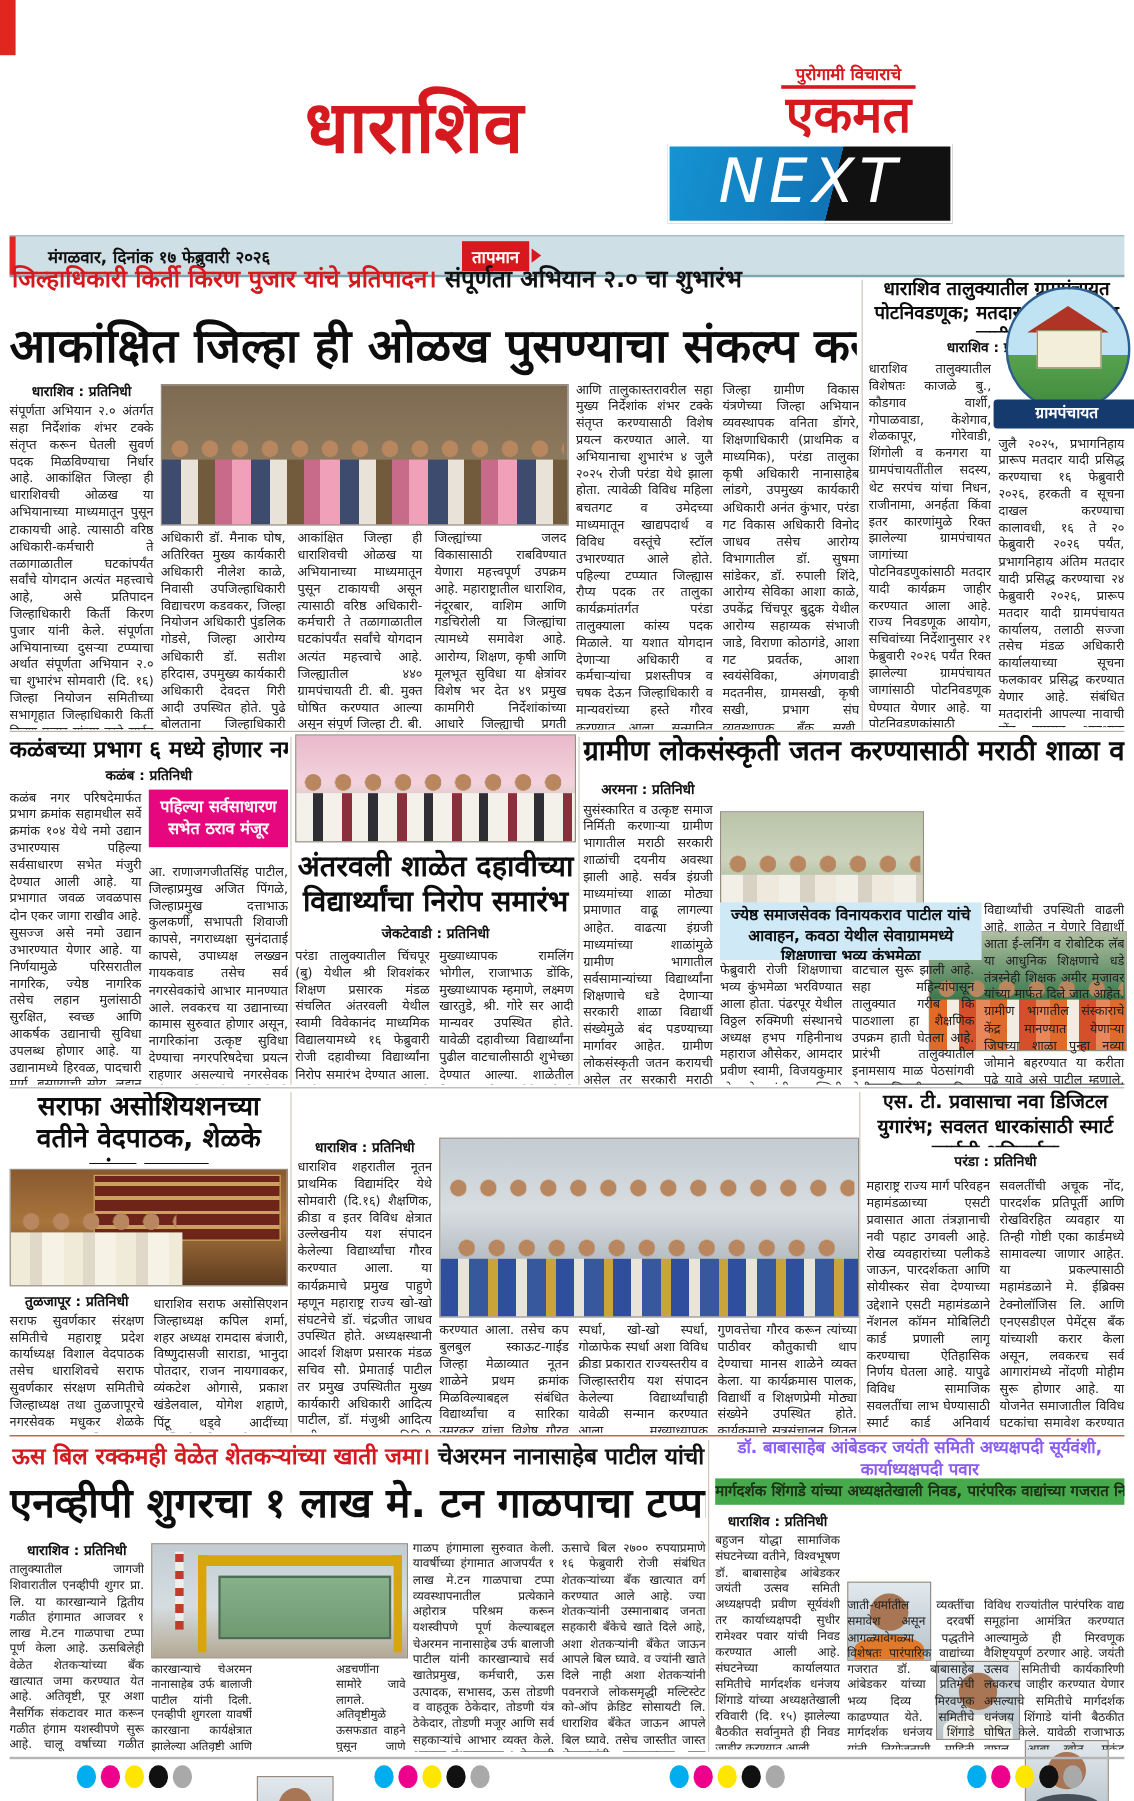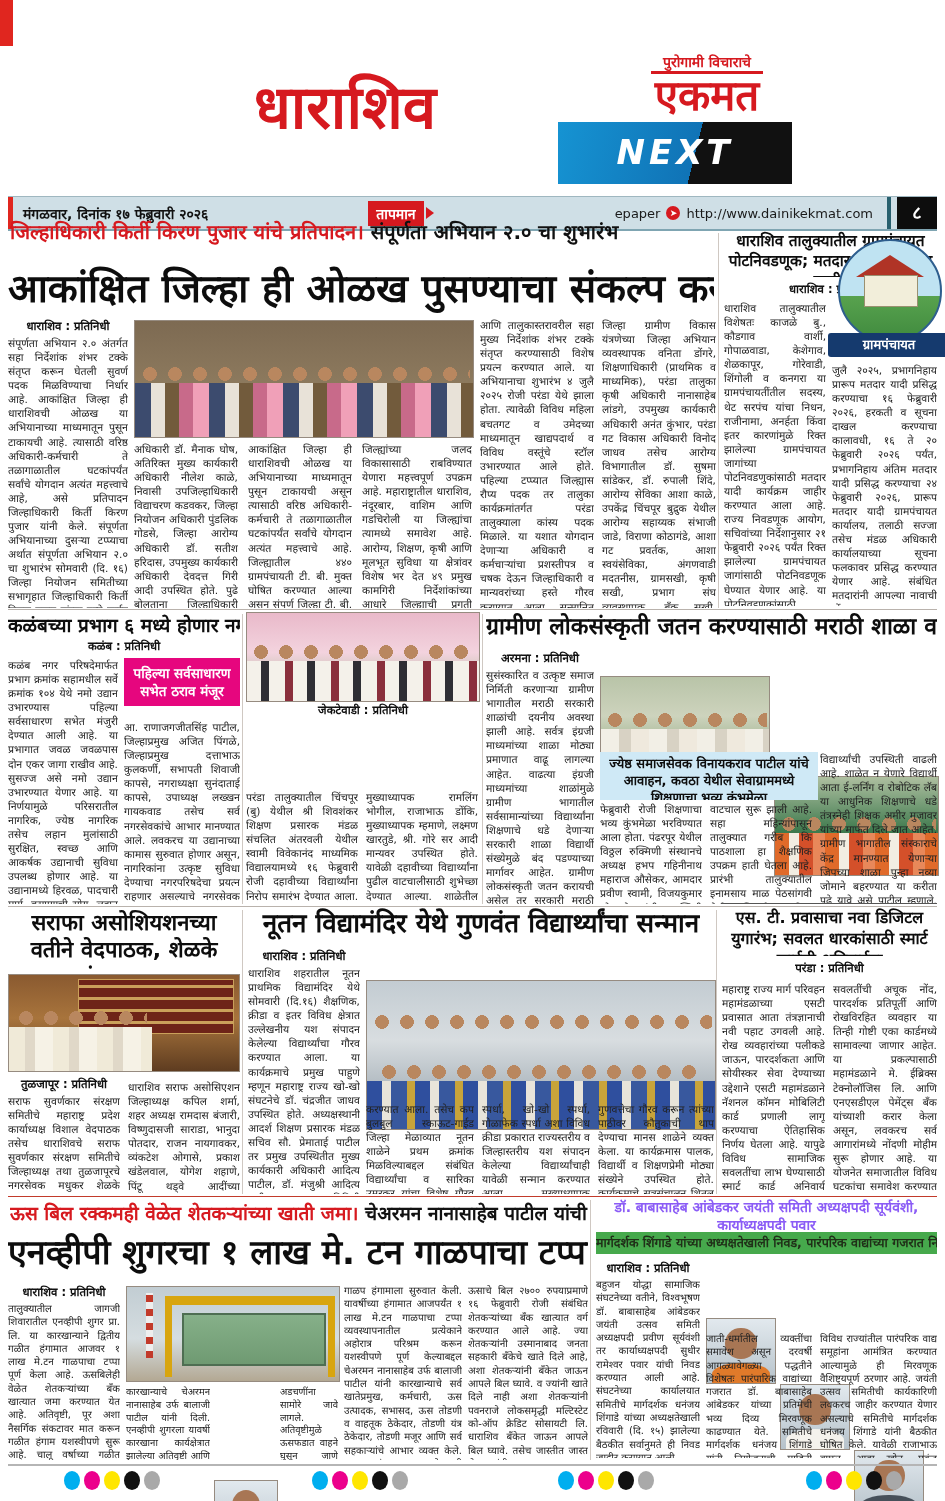--- a/index.html
+++ b/index.html
@@ -15,28 +15,28 @@
 
   
   .corner-mark{position:absolute;left:0;top:0;width:13px;height:46px;background:#e0261f;}
   #mast-title{position:absolute;left:120px;top:28px;width:450px;height:158px;line-height:158px;
     text-align:center;font-size:60px;font-weight:bold;color:#d6191f;overflow:hidden;}
   #ekmat{position:absolute;left:612px;top:52px;width:190px;text-align:center;color:#d6191f;}
   #ekmat .tag{font-size:14px;font-weight:bold;}
   #ekmat .brand{font-size:42px;font-weight:bold;line-height:1.05;border-top:3px solid #d6191f;display:inline-block;padding:0 4px;}
   #next-logo{position:absolute;left:556px;top:120px;width:238px;height:66px;
     background:linear-gradient(104deg,#1694d3 0%,#1073b6 58%,#111111 58%,#111111 100%);
-    color:#fff;font-weight:bold;font-style:italic;font-size:34px;line-height:64px;text-align:center;
+    color:#fff;font-weight:normal;font-style:italic;font-size:51px;line-height:64px;text-align:center;
     letter-spacing:4px;box-shadow:0 0 0 2px #fff inset;}
 
   
   #infobar{position:absolute;left:8px;top:196px;width:929px;height:32px;background:#cfdfe6;
     border-top:1px solid #9fb7c0;border-bottom:2px solid #7fa5b2;display:flex;align-items:center;}
   #infobar .red-edge{width:5px;height:32px;background:#e0261f;}
-  #infobar .date{font-size:14px;font-weight:bold;padding-left:10px;color:#111;}
+  #infobar .date{font-size:14px;font-weight:bold;padding-left:27px;color:#111;}
   #infobar .temp-label{background:#d6191f;color:#fff;font-weight:bold;font-size:14px;padding:3px 8px;margin-left:160px;}
   .tri-right{width:0;height:0;border-top:6px solid transparent;border-bottom:6px solid transparent;border-left:8px solid #d6191f;margin:0 2px;}
   #infobar .temp-box{background:#0d0d0d;color:#fff;font-size:14px;font-weight:bold;padding:3px 12px;display:flex;gap:26px;}
   #infobar .right{margin-left:auto;display:flex;align-items:center;gap:6px;font-size:13px;}
   .epaper-icon{display:inline-block;width:14px;height:14px;border-radius:50%;background:#d6191f;color:#fff;
     font-size:9px;line-height:14px;text-align:center;font-weight:bold;}
   #infobar .vbar{width:4px;height:32px;background:#28606e;margin-left:8px;}
   #infobar .pageno{width:40px;height:32px;background:#0d0d0d;color:#fff;font-size:18px;font-weight:bold;
     text-align:center;line-height:32px;}
 
@@ -111,27 +111,20 @@
     <div class="tag">पुरोगामी विचाराचे</div>
     <div class="brand">एकमत</div>
   </div>
   <div id="next-logo">NEXT</div>
 
   <div id="infobar">
     <div class="red-edge"></div>
     <div class="date">मंगळवार, दिनांक १७ फेब्रुवारी २०२६</div>
     <div class="temp-label">तापमान</div>
     <div class="tri-right"></div>
-    <div class="right">
-      <span>epaper</span>
-      <span class="epaper-icon">➤</span>
-      <span>http://www.dainikekmat.com</span>
-      <span class="vbar"></span>
-      <span class="pageno">८</span>
-    </div>
   </div>
 
   <div class="abs kicker nowrap" style="left:10px;top:218px;width:700px;">
     <span class="r">जिल्हाधिकारी किर्ती किरण पुजार यांचे प्रतिपादन।</span>
     <span class="k">संपूर्णता अभियान २.० चा शुभारंभ</span>
   </div>
   <div class="abs headline-xl nowrap center" style="left:8px;top:260px;width:706px;height:54px;">आकांक्षित जिल्हा ही ओळख पुसण्याचा संकल्प करूया</div>
 
   <div class="abs" style="left:8px;top:318px;width:708px;height:290px;">
     <div class="abs" style="left:0;top:0;width:120px;height:290px;">
@@ -171,20 +164,21 @@
     <div class="abs pink-box" style="left:116px;top:44px;width:108px;">पहिल्या सर्वसाधारण सभेत ठराव मंजूर</div>
     <div class="abs jtext" style="left:116px;top:106px;width:116px;height:184px;">आ. राणाजगजीतसिंह पाटील, जिल्हाप्रमुख अजित पिंगळे, जिल्हाप्रमुख दत्ताभाऊ कुलकर्णी, सभापती शिवाजी कापसे, नगराध्यक्षा सुनंदाताई कापसे, उपाध्यक्ष लख्खन गायकवाड तसेच सर्व नगरसेवकांचे आभार मानण्यात आले. लवकरच या उद्यानाच्या कामास सुरुवात होणार असून, नागरिकांना उत्कृष्ट सुविधा देण्याचा नगरपरिषदेचा प्रयत्न राहणार असल्याचे नगरसेवक हर्षद आंबुरे यांनी सांगितले. हे नमो उद्यान प्रभाग क्रमांक सहा, सर्वे क्रमांक १०४ मध्ये व्हावा, यासाठी या प्रभागातील काँग्रेसच्या नगरसेविका अर्चनाताई मोरे यांनी मागणी केली होती. त्यांच्या मागणीला यश आले असून, त्यांनी सर्वांचे आभार व्यक्त केले.</div>
   </div>
 
   <div class="rule-v" style="left:242px;top:614px;height:290px;"></div>
   <div class="abs" style="left:246px;top:612px;width:234px;height:292px;">
     <div class="photo ph-antarwali" style="width:232px;height:88px;">
       <div class="heads" style="bottom:38px;"></div>
       <div class="bodies" style="bottom:0;height:40px;"></div>
     </div>
+    <div class="headline-lg center" style="margin-top:6px;height:62px;overflow:hidden;">अंतरवली शाळेत दहावीच्या विद्यार्थ्यांचा निरोप समारंभ</div>
     <div class="byline">जेकटेवाडी : प्रतिनिधी</div>
     <div class="abs jtext" style="left:0;top:178px;width:112px;height:114px;">परंडा तालुक्यातील चिंचपूर (बु) येथील श्री शिवशंकर शिक्षण प्रसारक मंडळ संचलित अंतरवली येथील स्वामी विवेकानंद माध्यमिक विद्यालयामध्ये १६ फेब्रुवारी रोजी दहावीच्या विद्यार्थ्यांना निरोप समारंभ देण्यात आला. कार्यक्रमाच्या अध्यक्षस्थानी चिंचपूरचे माजी उपसरपंच युवराजसिंह पाटील होते. पाहुणे प्रमुख म्हणून सेवानिवृत्त</div>
     <div class="abs jtext" style="left:120px;top:178px;width:112px;height:114px;">मुख्याध्यापक रामलिंग भोगील, राजाभाऊ डोंकि, मुख्याध्यापक म्हमाणे, लक्ष्मण खारतुडे, श्री. गोरे सर आदी मान्यवर उपस्थित होते. यावेळी दहावीच्या विद्यार्थ्यांना पुढील वाटचालीसाठी शुभेच्छा देण्यात आल्या. शाळेतील शिक्षक व विद्यार्थ्यांनी मनोगते व्यक्त केली.</div>
   </div>
 
   <div class="rule-v" style="left:482px;top:614px;height:290px;"></div>
   <div class="abs" style="left:486px;top:612px;width:451px;height:292px;">
     <div class="headline-lg nowrap center" style="font-size:23px;">ग्रामीण लोकसंस्कृती जतन करण्यासाठी मराठी शाळा वाचविण्याची गरज</div>
     <div class="abs" style="left:0;top:38px;width:108px;height:254px;">
       <div class="byline">अरमना : प्रतिनिधी</div>
@@ -215,21 +209,20 @@
     </div>
     <div class="abs" style="left:0;top:166px;width:112px;height:118px;">
       <div class="byline">तुळजापूर : प्रतिनिधी</div>
       <div class="jtext" style="height:100px;">सराफ सुवर्णकार संरक्षण समितीचे महाराष्ट्र प्रदेश कार्याध्यक्ष विशाल वेदपाठक तसेच धाराशिवचे सराफ सुवर्णकार संरक्षण समितीचे जिल्हाध्यक्ष तथा तुळजापूरचे नगरसेवक मधुकर शेळके यांचा सत्कार धाराशिव सराफ असोशिएशनच्या वतीने सत्कार करण्यात आला.</div>
     </div>
     <div class="abs jtext" style="left:120px;top:170px;width:112px;height:114px;">धाराशिव सराफ असोसिएशन जिल्हाध्यक्ष कपिल शर्मा, शहर अध्यक्ष रामदास बंजारी, विष्णुदासजी साराडा, भानुदा पोतदार, राजन नायगावकर, व्यंकटेश ओगासे, प्रकाश खंडेलवाल, योगेश शहाणे, पिंटू थड्वे आदींच्या उपस्थितीत विशाल वेदपाठक, मधुकर शेळके यांचा सत्कार करण्यात आला.</div>
   </div>
 
   <div class="rule-v" style="left:242px;top:910px;height:284px;"></div>
   <div class="abs" style="left:248px;top:908px;width:466px;height:286px;">
-    <div class="headline-lg nowrap center" style="font-size:26px;">नूतन विद्यामंदिर येथे गुणवंत विद्यार्थ्यांचा सन्मान</div>
     <div class="abs" style="left:0;top:40px;width:112px;height:246px;">
       <div class="byline">धाराशिव : प्रतिनिधी</div>
       <div class="jtext" style="height:228px;">धाराशिव शहरातील नूतन प्राथमिक विद्यामंदिर येथे सोमवारी (दि.१६) शैक्षणिक, क्रीडा व इतर विविध क्षेत्रात उल्लेखनीय यश संपादन केलेल्या विद्यार्थ्यांचा गौरव करण्यात आला. या कार्यक्रमाचे प्रमुख पाहुणे म्हणून महाराष्ट्र राज्य खो-खो संघटनेचे डॉ. चंद्रजीत जाधव उपस्थित होते. अध्यक्षस्थानी आदर्श शिक्षण प्रसारक मंडळ सचिव सौ. प्रेमाताई पाटील तर प्रमुख उपस्थितीत मुख्य कार्यकारी अधिकारी आदित्य पाटील, डॉ. मंजुश्री आदित्य पाटील, पालक प्रतिनिधी रोहिणी साठे, श्रीमती फुलसागर होत्या. यावेळी के. डी. पाटील प्रज्ञाशोध परीक्षा २०२५ मध्ये राज्य, जिल्हा व केंद्रस्तरावर यश संपादन केलेल्या विद्यार्थ्यांचा सत्कार</div>
     </div>
     <div class="abs photo ph-nutan" style="left:118px;top:40px;width:348px;height:148px;">
       <div class="heads" style="bottom:96px;"></div>
       <div class="heads" style="bottom:46px;left:3%;right:3%;"></div>
       <div class="bodies" style="bottom:0;height:48px;"></div>
     </div>
     <div class="abs jtext" style="left:118px;top:194px;width:108px;height:92px;">करण्यात आला. तसेच कप बुलबुल स्काऊट-गाईड जिल्हा मेळाव्यात नूतन शाळेने प्रथम क्रमांक मिळविल्याबद्दल संबंधित विद्यार्थ्यांचा व सारिका उमरकर यांचा विशेष गौरव करण्यात आला. नॅशनल डिफेन्स कराटे चॅम्पियनशिप (मुंबई), बुद्धिबळ</div>

